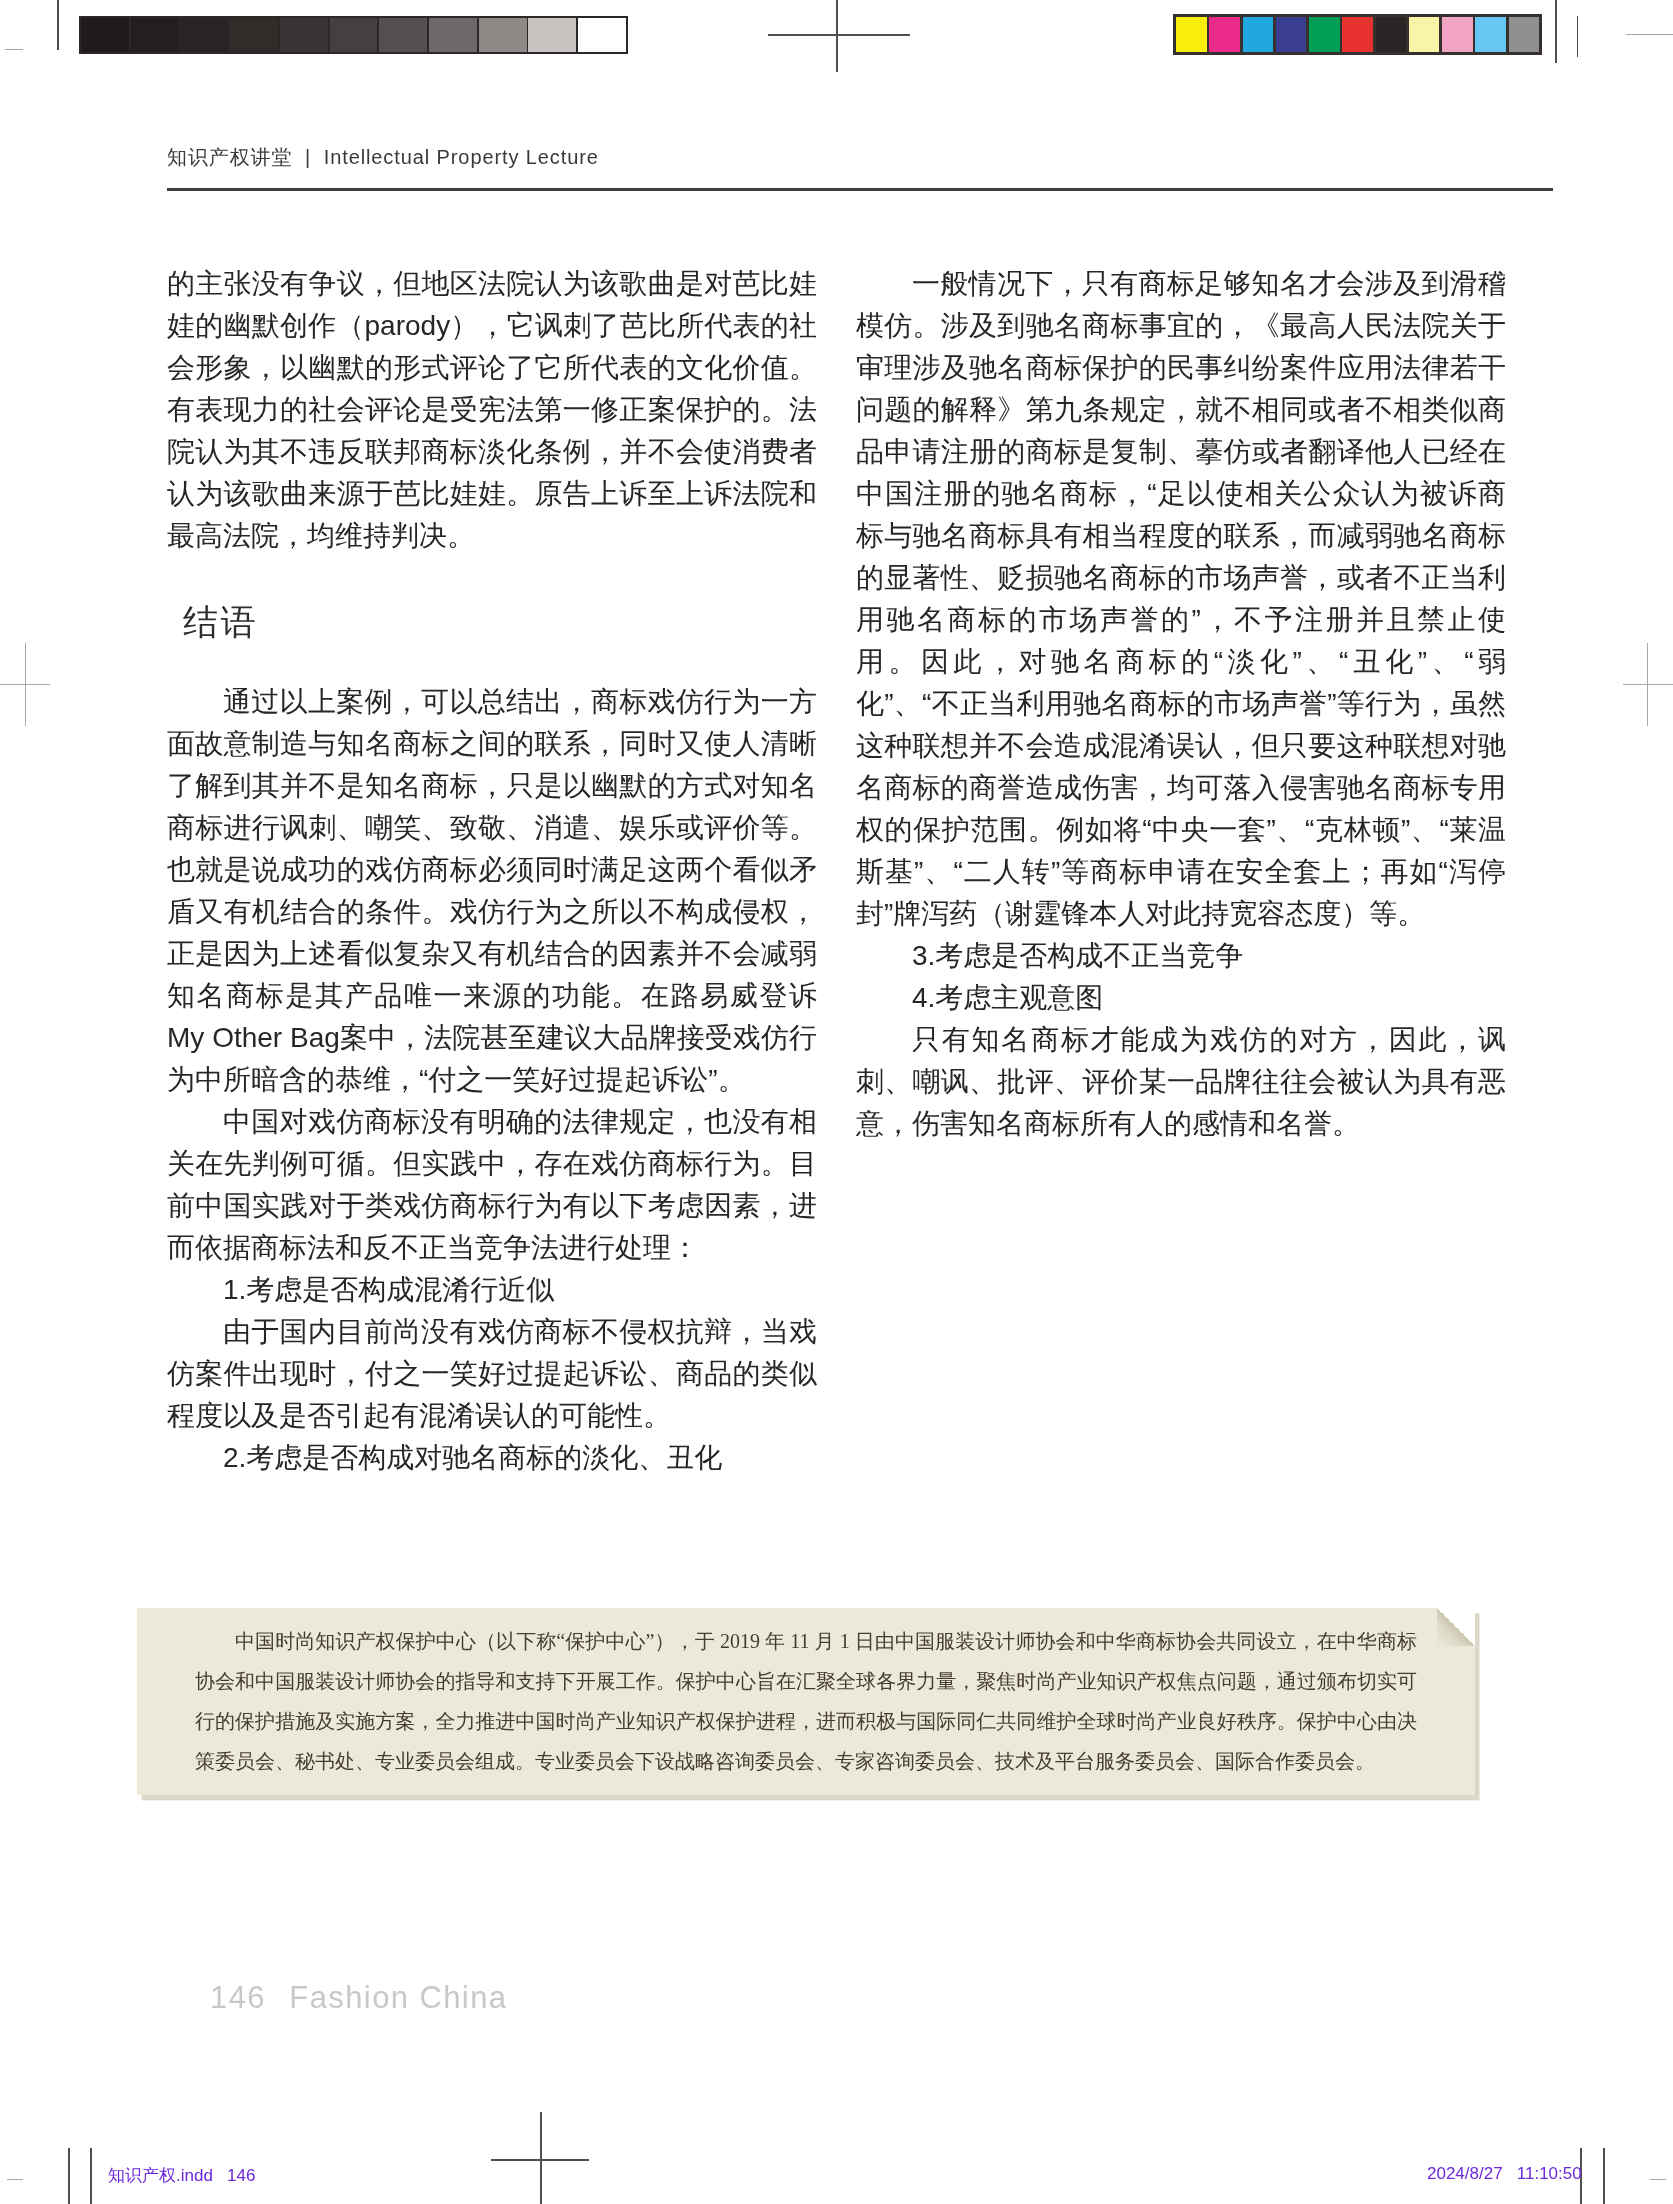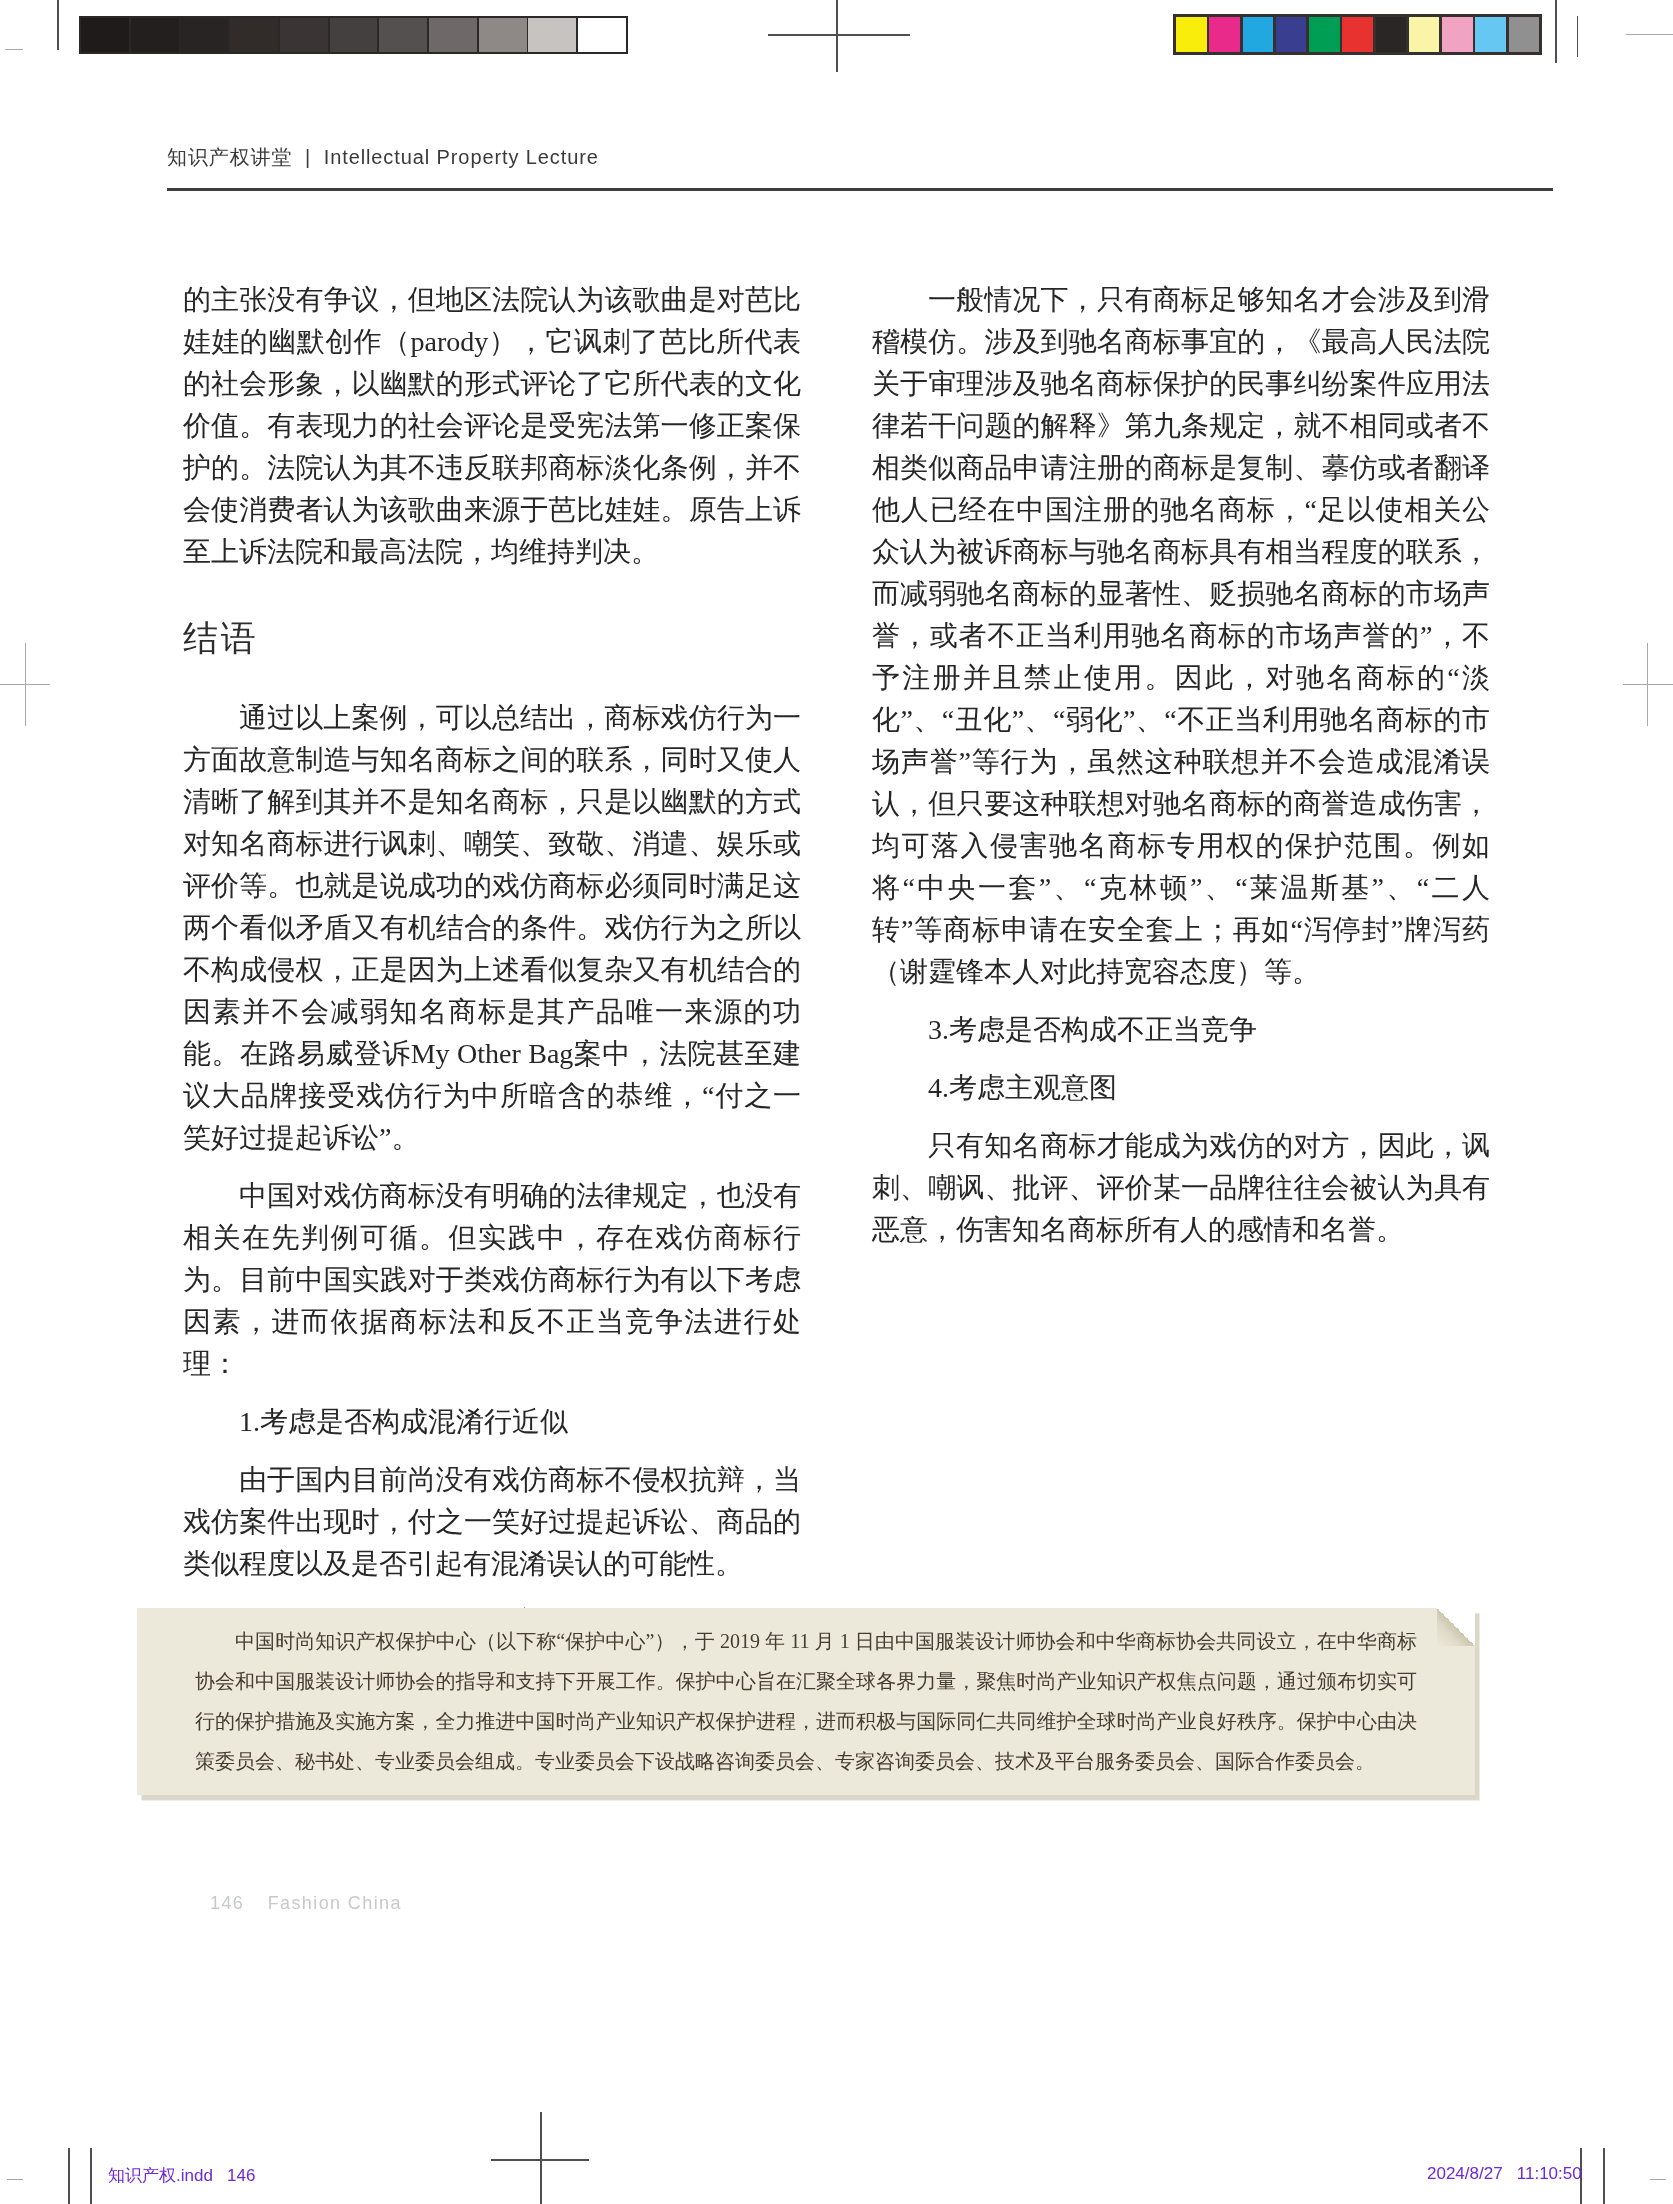--- a/index.html
+++ b/index.html
@@ -31,21 +31,21 @@
   .rule { position:absolute; left:167px; top:188px; width:1386px; height:2.7px; background:#3e3e3e; }
 
   
   .col {
     position:absolute; top:263px; width:650px;
     font-size:28px; line-height:42px; color:#262626;
     text-align:justify; text-justify:inter-ideograph;
   }
   .col--left  { left:167px; }
   .col--right { left:856px; }
-  .col p { margin:16px;font-family:Liberation Serif, serif; }
+  .col p { margin:0; }
   .col p.indent { text-indent:2em; }
   .col h3 {
     font-size:35px; line-height:36px; margin:47px 16px 41px;
     font-weight:normal; color:#2d2d2d; letter-spacing:2.7px;
   }
 
   
   .notebox {
     position:absolute; left:137px; top:1608px; width:1338px; box-sizing:border-box;
     background:#ece9db; padding:12.6px 58px 14.4px;
@@ -54,22 +54,22 @@
     box-shadow:4.5px 5.4px 0 #dcd8c9;
   }
   .notebox p { margin:0; text-indent:2em; }
   .dogear {
     position:absolute; top:0; right:0; width:38px; height:38px;
     background:linear-gradient(225deg,#ffffff 50%,#ccc6af 50%,#dfdbc9 70%,#ece9db 100%);
   }
 
   
   .brand-footer {
-    position:absolute; left:210px; top:1893px; display:flex; gap:23.4px;
-    font-size:18px; color:#c7c9c8; letter-spacing:1.4px;
+    position:absolute; left:210px; top:1980px; display:flex; gap:23.4px;
+    font-size:31px; color:#c7c9c8; letter-spacing:1.4px;
   }
   .print-info { position:absolute; top:2164px; font-size:17px; color:#6d28d9; white-space:pre; }
   .print-info--left  { left:108px; }
   .print-info--right { left:1427px; }
 </style>
 </head>
 <body>
 
 <div class="page">
 

